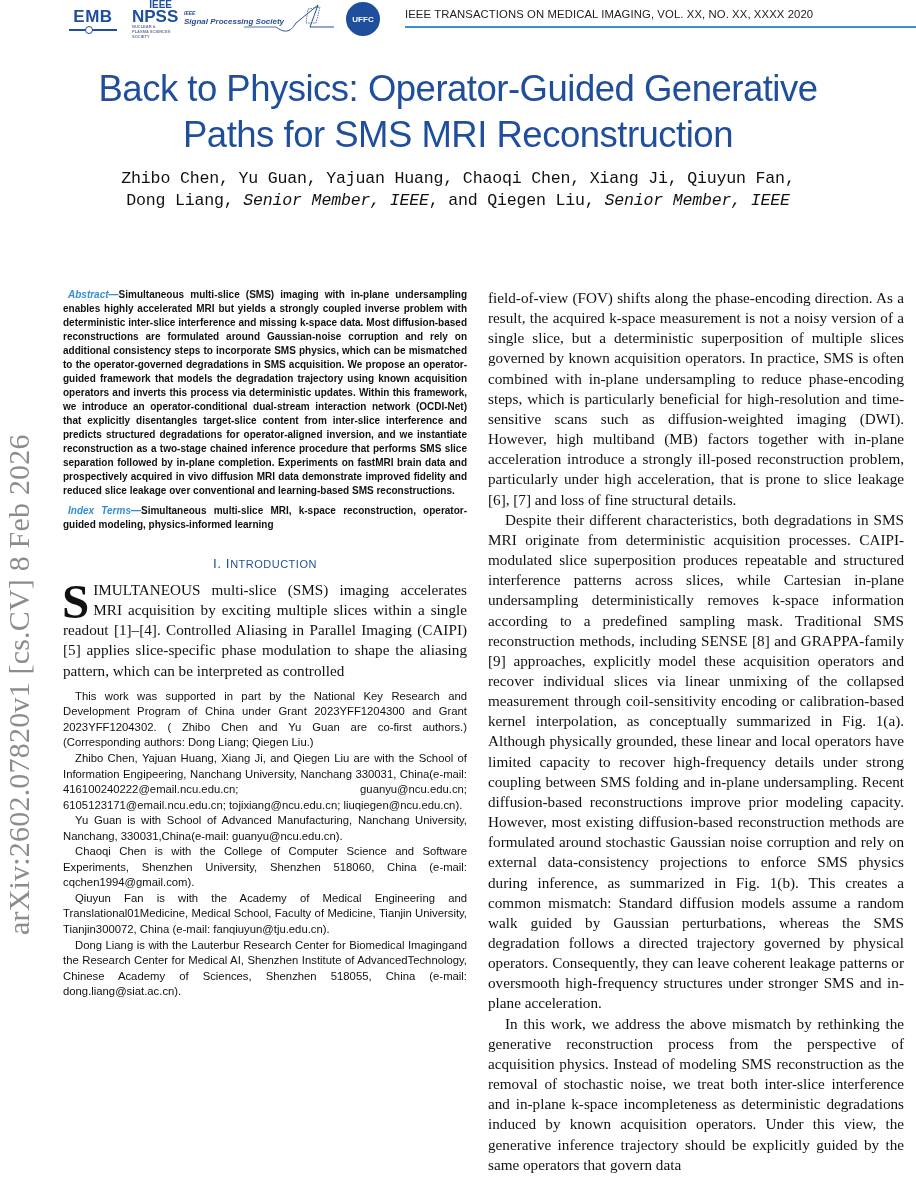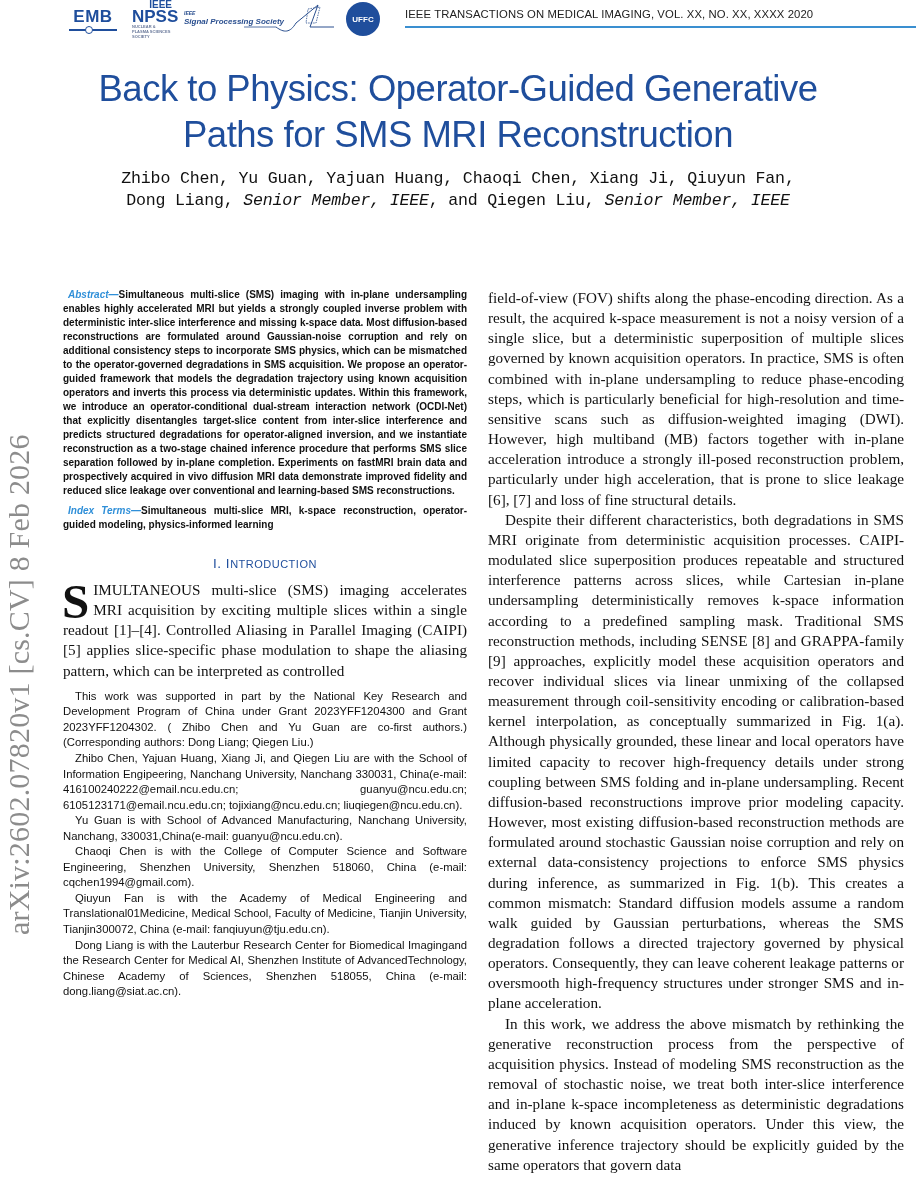--- a/index.html
+++ b/index.html
@@ -111,21 +111,21 @@
   </div>
 
   <div class="body-text serif intro">
     <span class="dropcap">S</span><span>IMULTANEOUS</span><span> multi-slice (SMS) imaging accelerates MRI acquisition by exciting multiple slices within a single readout [1]–[4]. Controlled Aliasing in Parallel Imaging (CAIPI) [5] applies slice-specific phase modulation to shape the aliasing pattern, which can be interpreted as controlled</span>
   </div>
 
   <div class="footnotes">
     <p>This work was supported in part by the National Key Research and Development Program of China under Grant 2023YFF1204300 and Grant 2023YFF1204302. ( Zhibo Chen and Yu Guan are co-first authors.) (Corresponding authors: Dong Liang; Qiegen Liu.)</p>
     <p>Zhibo Chen, Yajuan Huang, Xiang Ji, and Qiegen Liu are with the School of Information Engipeering, Nanchang University, Nanchang 330031, China(e-mail: 416100240222@email.ncu.edu.cn; guanyu@ncu.edu.cn; 6105123171@email.ncu.edu.cn; tojixiang@ncu.edu.cn; liuqiegen@ncu.edu.cn).</p>
     <p>Yu Guan is with School of Advanced Manufacturing, Nanchang University, Nanchang, 330031,China(e-mail: guanyu@ncu.edu.cn).</p>
-    <p>Chaoqi Chen is with the College of Computer Science and Software Engineering, Shenzhen University, Shenzhen 518060, China (e-mail: cqchen1994@gmail.com).</p>
+    <p>Chaoqi Chen is with the College of Computer Science and Software Experiments, Shenzhen University, Shenzhen 518060, China (e-mail: cqchen1994@gmail.com).</p>
     <p>Qiuyun Fan is with the Academy of Medical Engineering and Translational01Medicine, Medical School, Faculty of Medicine, Tianjin University, Tianjin300072, China (e-mail: fanqiuyun@tju.edu.cn).</p>
     <p>Dong Liang is with the Lauterbur Research Center for Biomedical Imagingand the Research Center for Medical AI, Shenzhen Institute of AdvancedTechnology, Chinese Academy of Sciences, Shenzhen 518055, China (e-mail: dong.liang@siat.ac.cn).</p>
   </div>
 </div>
 
 <div class="col-right">
   <div class="body-text serif">
     <p>field-of-view (FOV) shifts along the phase-encoding direction. As a result, the acquired k-space measurement is not a noisy version of a single slice, but a deterministic superposition of multiple slices governed by known acquisition operators. In practice, SMS is often combined with in-plane undersampling to reduce phase-encoding steps, which is particularly beneficial for high-resolution and time-sensitive scans such as diffusion-weighted imaging (DWI). However, high multiband (MB) factors together with in-plane acceleration introduce a strongly ill-posed reconstruction problem, particularly under high acceleration, that is prone to slice leakage [6], [7] and loss of fine structural details.</p>
     <p class="indent">Despite their different characteristics, both degradations in SMS MRI originate from deterministic acquisition processes. CAIPI-modulated slice superposition produces repeatable and structured interference patterns across slices, while Cartesian in-plane undersampling deterministically removes k-space information according to a predefined sampling mask. Traditional SMS reconstruction methods, including SENSE [8] and GRAPPA-family [9] approaches, explicitly model these acquisition operators and recover individual slices via linear unmixing of the collapsed measurement through coil-sensitivity encoding or calibration-based kernel interpolation, as conceptually summarized in Fig. 1(a). Although physically grounded, these linear and local operators have limited capacity to recover high-frequency details under strong coupling between SMS folding and in-plane undersampling. Recent diffusion-based reconstructions improve prior modeling capacity. However, most existing diffusion-based reconstruction methods are formulated around stochastic Gaussian noise corruption and rely on external data-consistency projections to enforce SMS physics during inference, as summarized in Fig. 1(b). This creates a common mismatch: Standard diffusion models assume a random walk guided by Gaussian perturbations, whereas the SMS degradation follows a directed trajectory governed by physical operators. Consequently, they can leave coherent leakage patterns or oversmooth high-frequency structures under stronger SMS and in-plane acceleration.</p>
     <p class="indent">In this work, we address the above mismatch by rethinking the generative reconstruction process from the perspective of acquisition physics. Instead of modeling SMS reconstruction as the removal of stochastic noise, we treat both inter-slice interference and in-plane k-space incompleteness as deterministic degradations induced by known acquisition operators. Under this view, the generative inference trajectory should be explicitly guided by the same operators that govern data</p>

